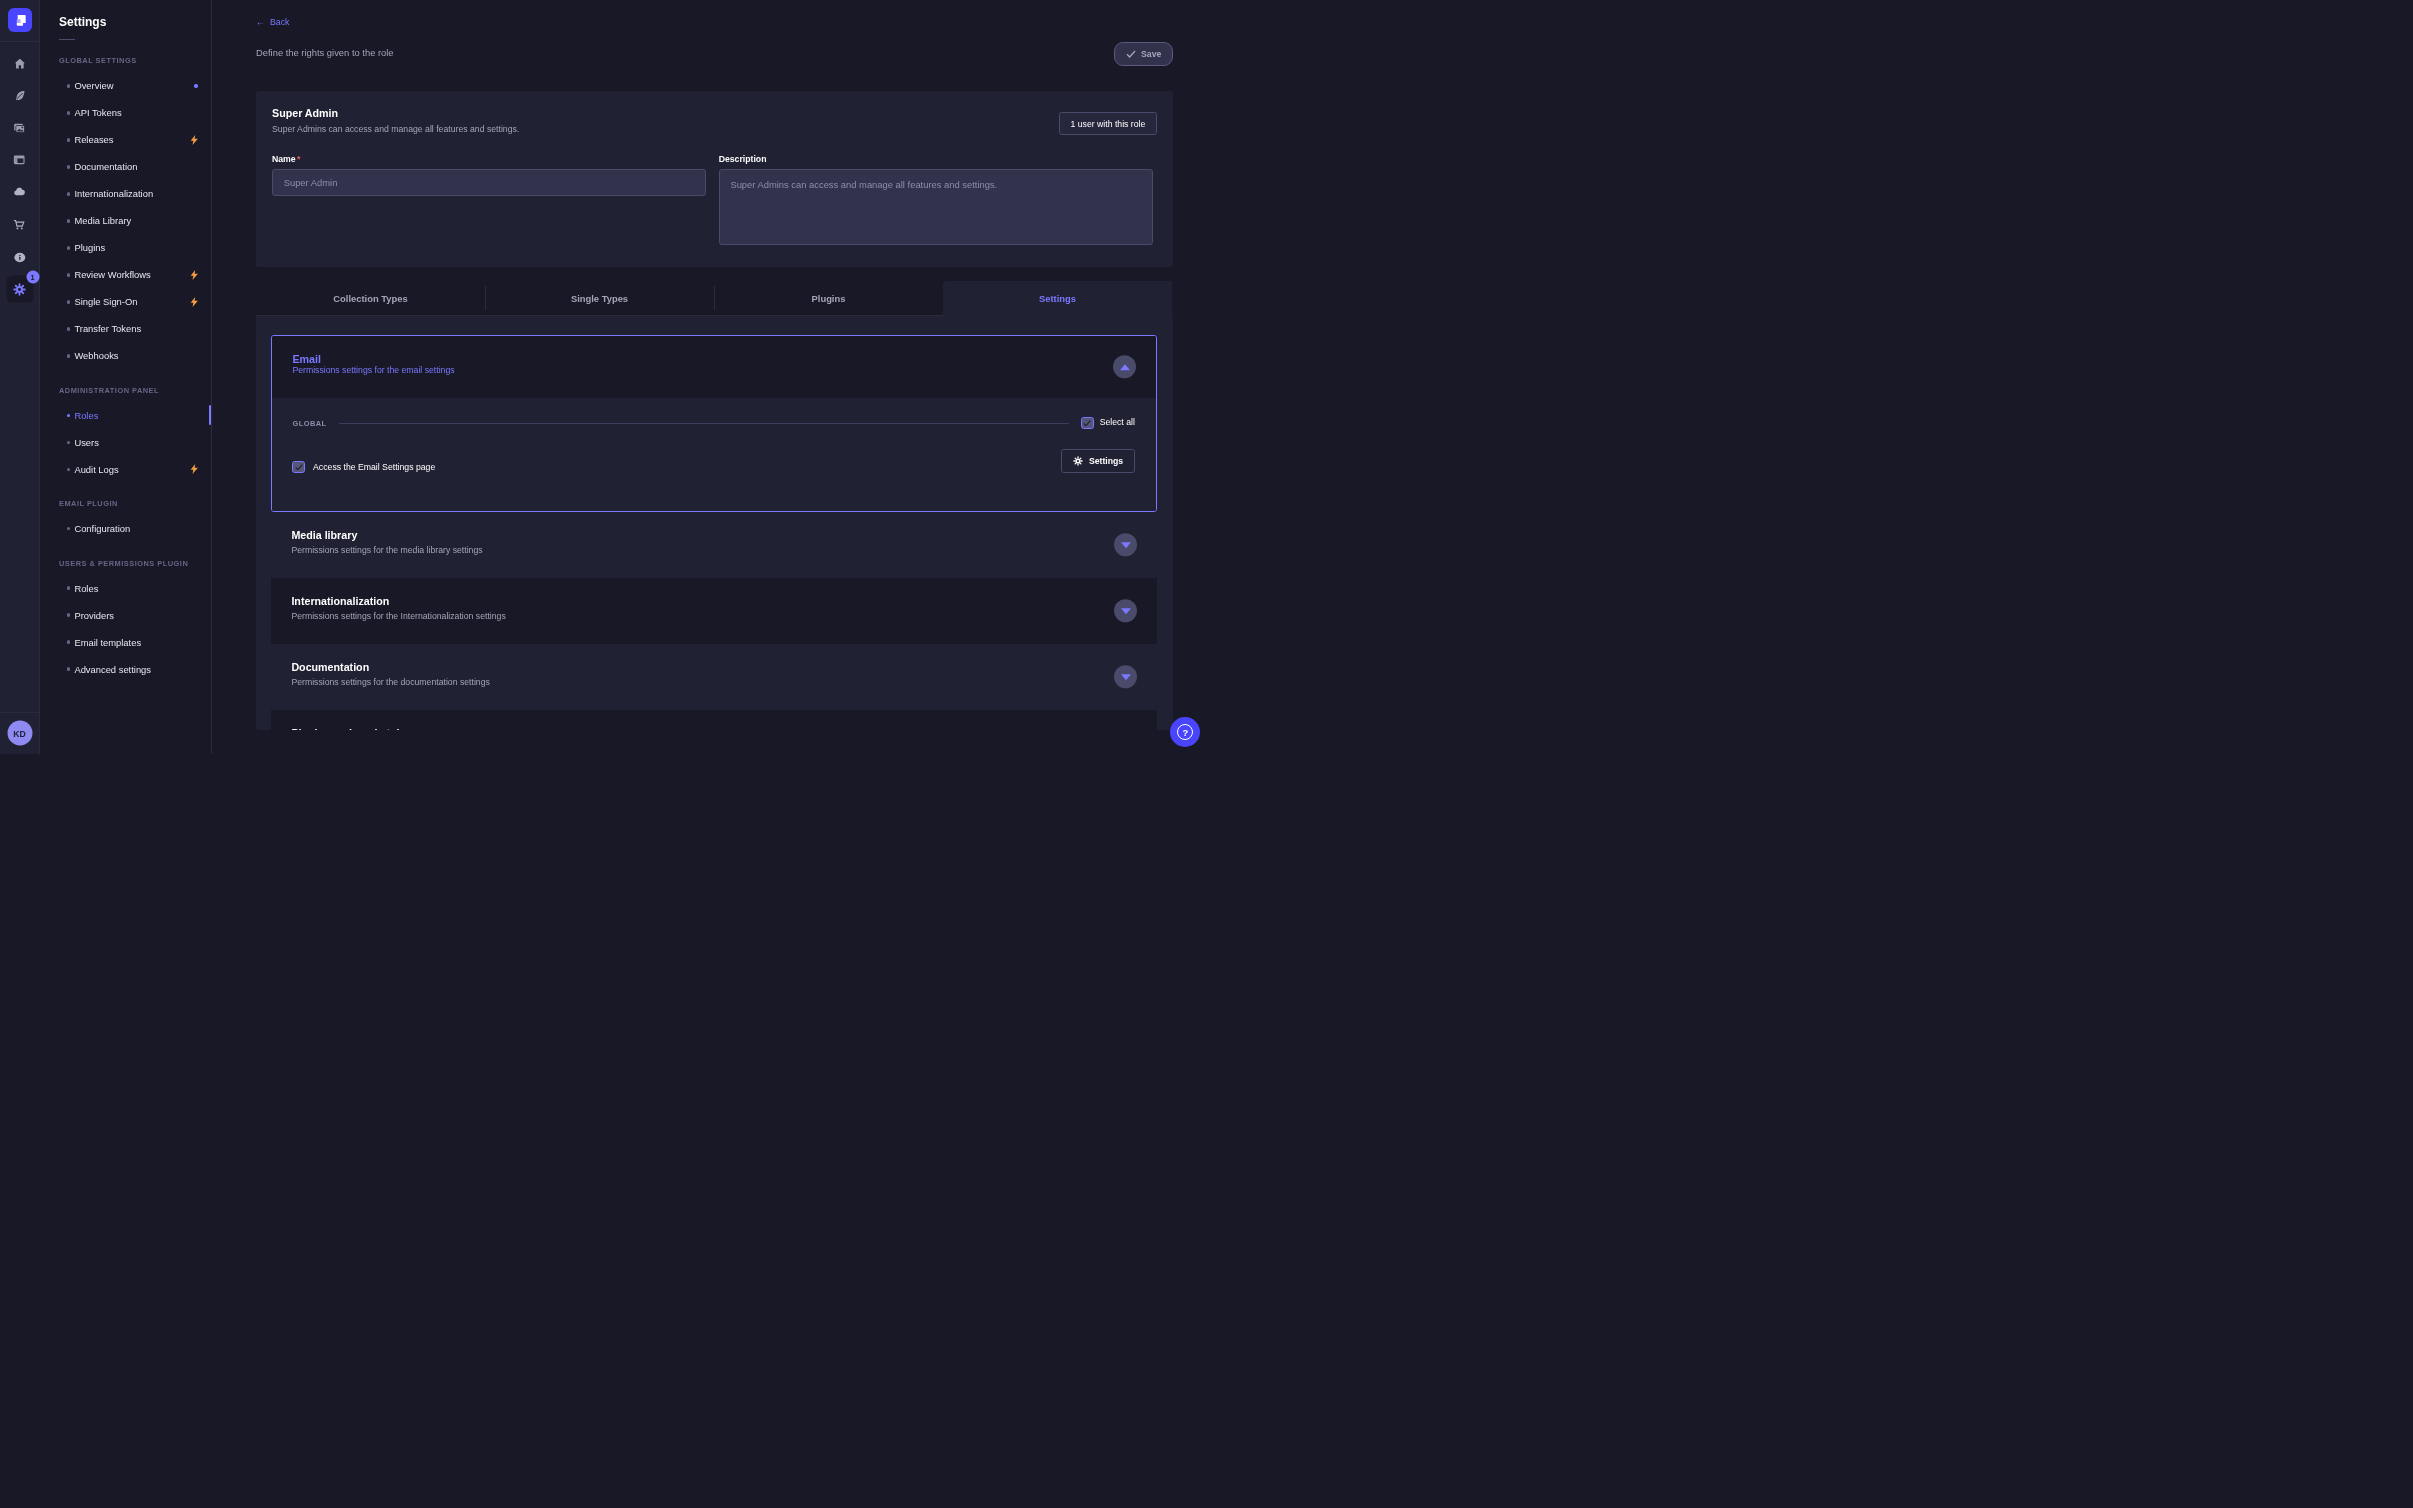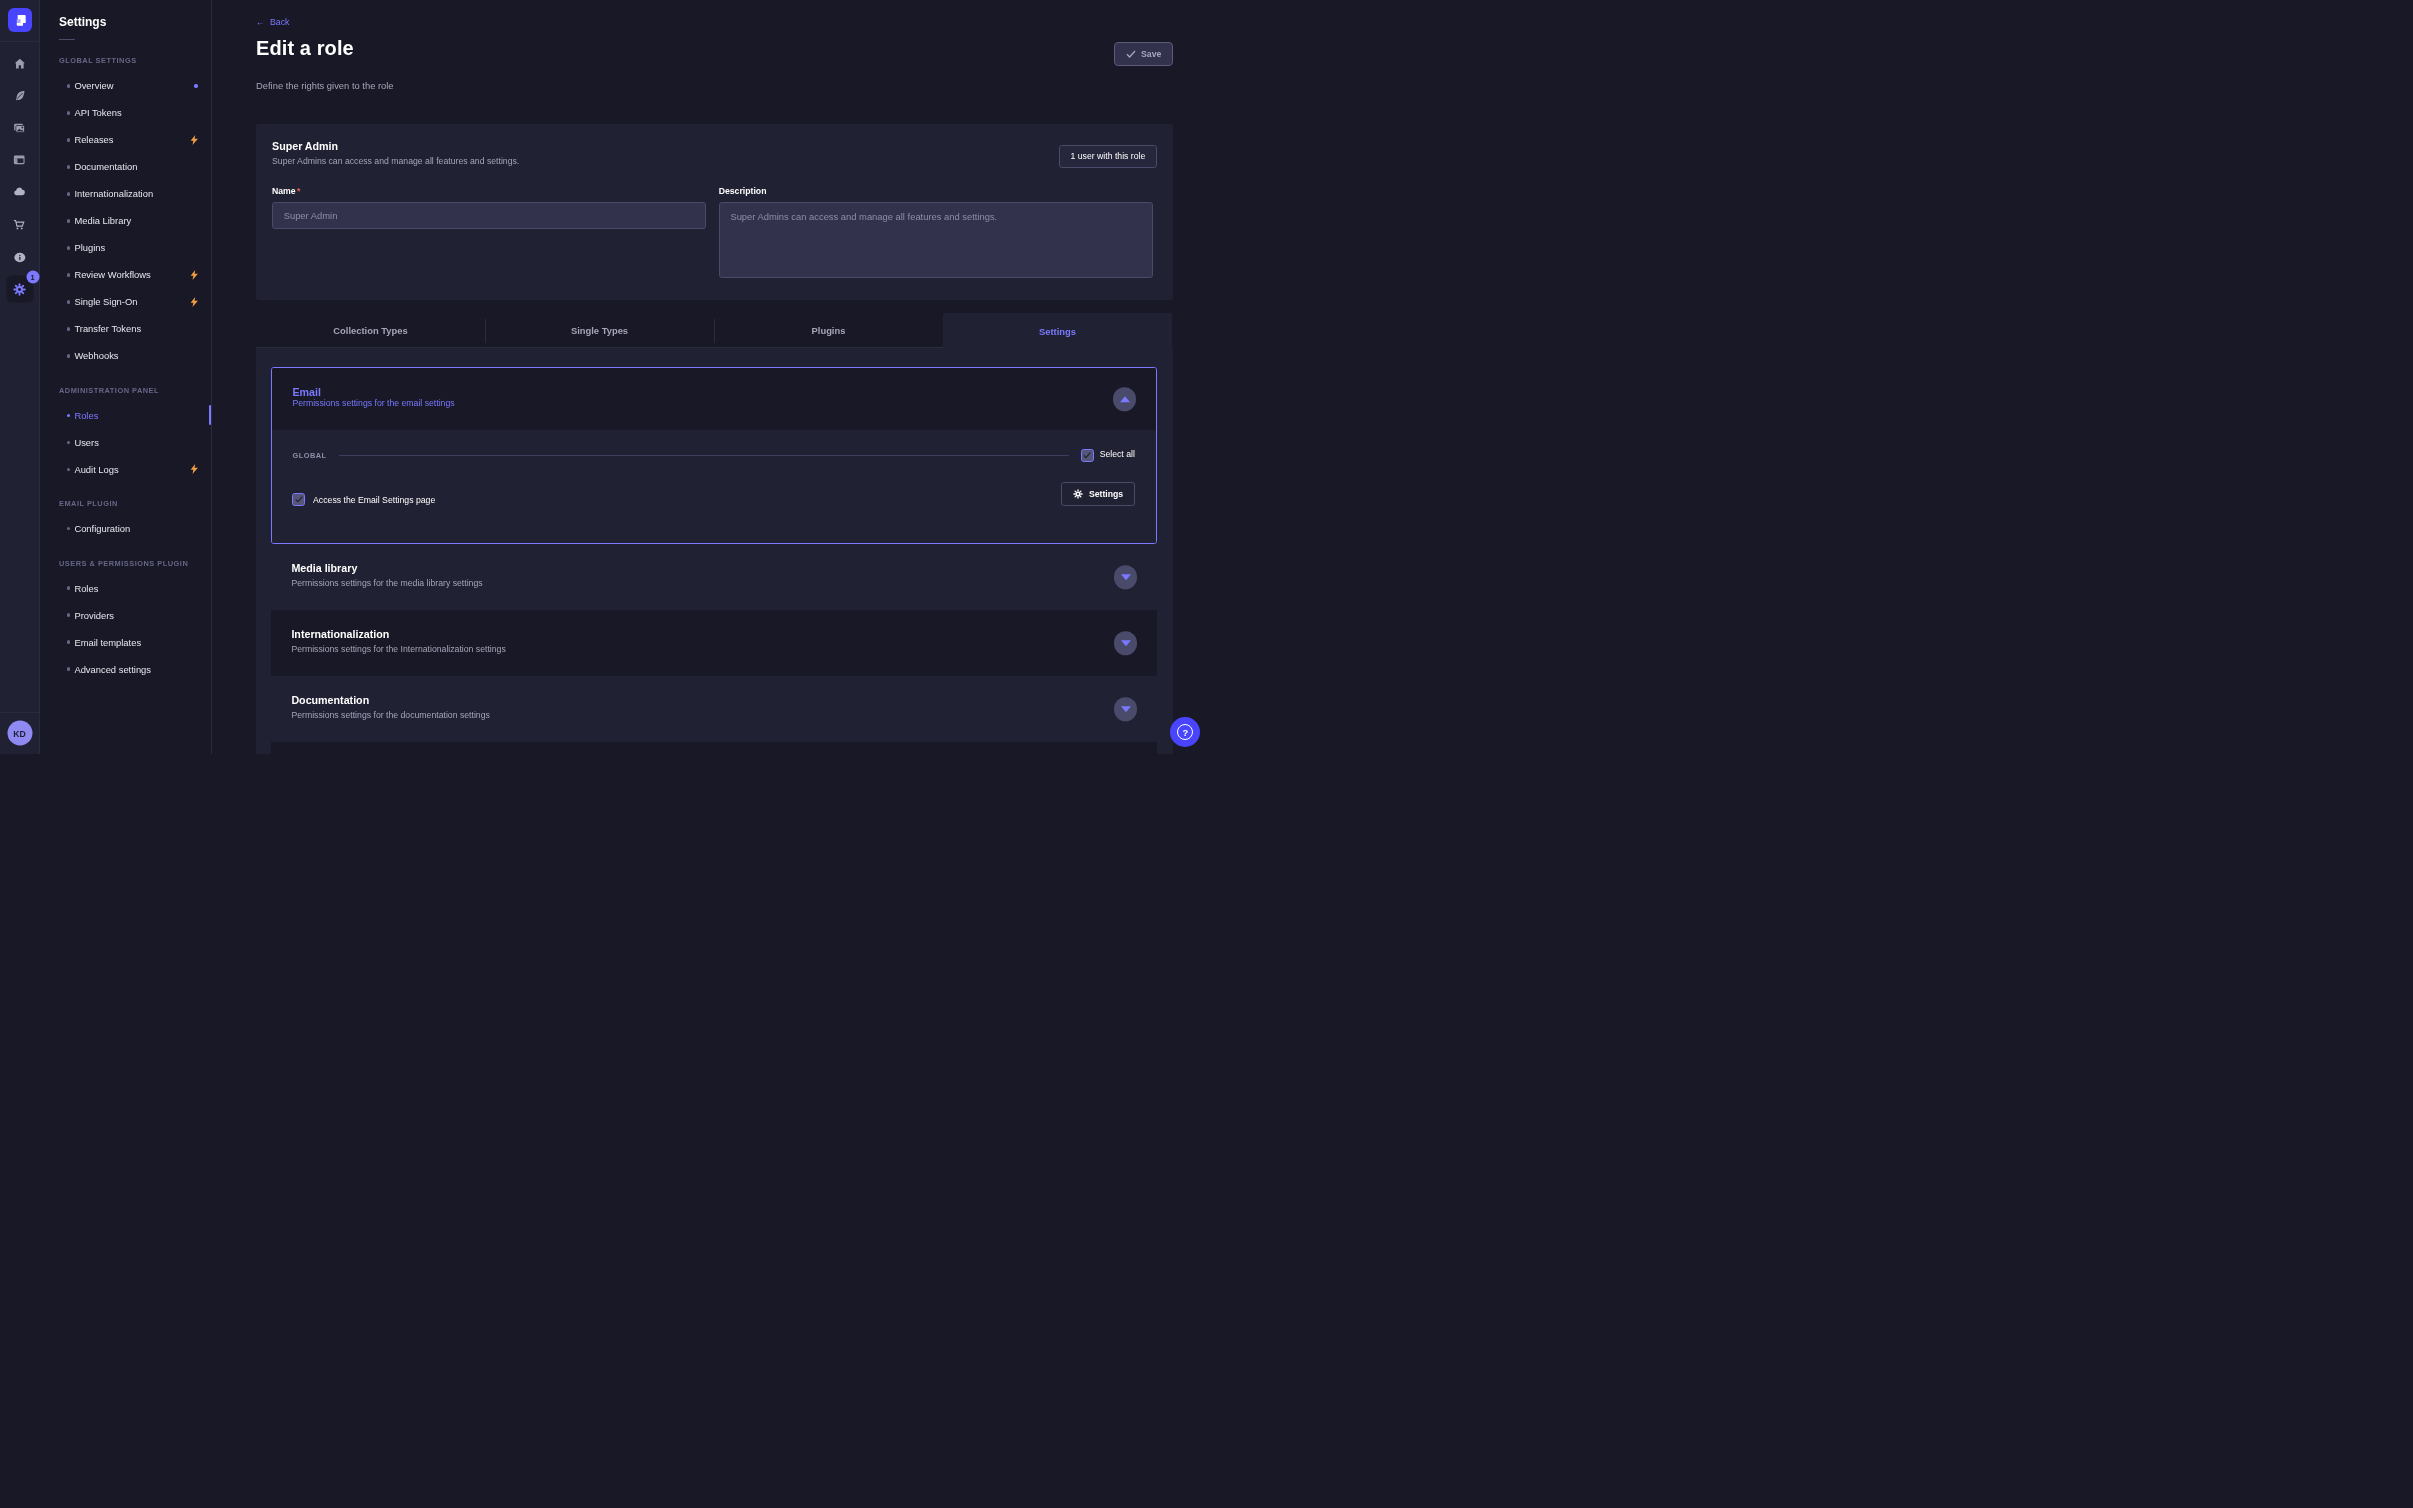--- a/index.html
+++ b/index.html
@@ -48,21 +48,21 @@
   .active-bar{position:absolute;right:0;top:3.4px;width:2px;height:20px;background:var(--purple);border-radius:1.3px}
 
   
   .main{flex:1;height:754px;position:relative;background:var(--bg);overflow:hidden}
   .content{width:917px;margin-left:44px;position:relative}
   .back-row{margin-top:17.4px;display:flex;align-items:center;gap:5.4px;color:var(--purple);
     font-size:8.7px;cursor:pointer;width:max-content}
   .page-title{margin-top:9.4px;font-size:20px;font-weight:bold;letter-spacing:0.1px}
   .page-sub{margin-top:20px;font-size:9.4px;color:var(--txt2)}
   .save-btn{position:absolute;top:25px;right:0;height:24px;padding:0 10.7px;display:flex;align-items:center;
-    gap:5.4px;background:var(--surface2);border:0.7px solid #5a5a7a;border-radius:4px;color:var(--txt2);
+    gap:5.4px;background:var(--surface2);border:0.7px solid #5a5a7a;border-radius:9px;color:var(--txt2);
     font-size:8.7px;font-weight:600;cursor:pointer}
 
   
   .card{margin-top:33px;height:176px;background:var(--surface);border-radius:2.7px;padding:16px;position:relative}
   .card-title{font-size:10.7px;font-weight:bold}
   .card-sub{margin-top:4.7px;font-size:8.7px;color:var(--txt2)}
   .users-btn{position:absolute;top:21px;right:16px;height:23px;padding:0 10.7px;background:#26263c;
     border:0.7px solid var(--line2);border-radius:2.7px;color:#fff;font-size:8.7px;display:flex;
     align-items:center;cursor:pointer}
   .fields{display:flex;gap:12.7px;margin-top:20px}
@@ -311,21 +311,20 @@
   </aside>
 
   <main class="main">
     <div class="content">
 
       <div class="back-row">
         <span>←</span>
         <span>Back</span>
       </div>
 
-      <h1 class="page-title">Edit a role</h1>
       <div class="page-sub">Define the rights given to the role</div>
 
       <button class="save-btn">
         <svg width="10" height="8" viewBox="0 0 15 12">
           <path d="M1.5 6.5 L5.5 10.5 L13.5 1.5" fill="none" stroke="#a5a5ba" stroke-width="2"></path>
         </svg>
         <span>Save</span>
       </button>
 
       <section class="card">

